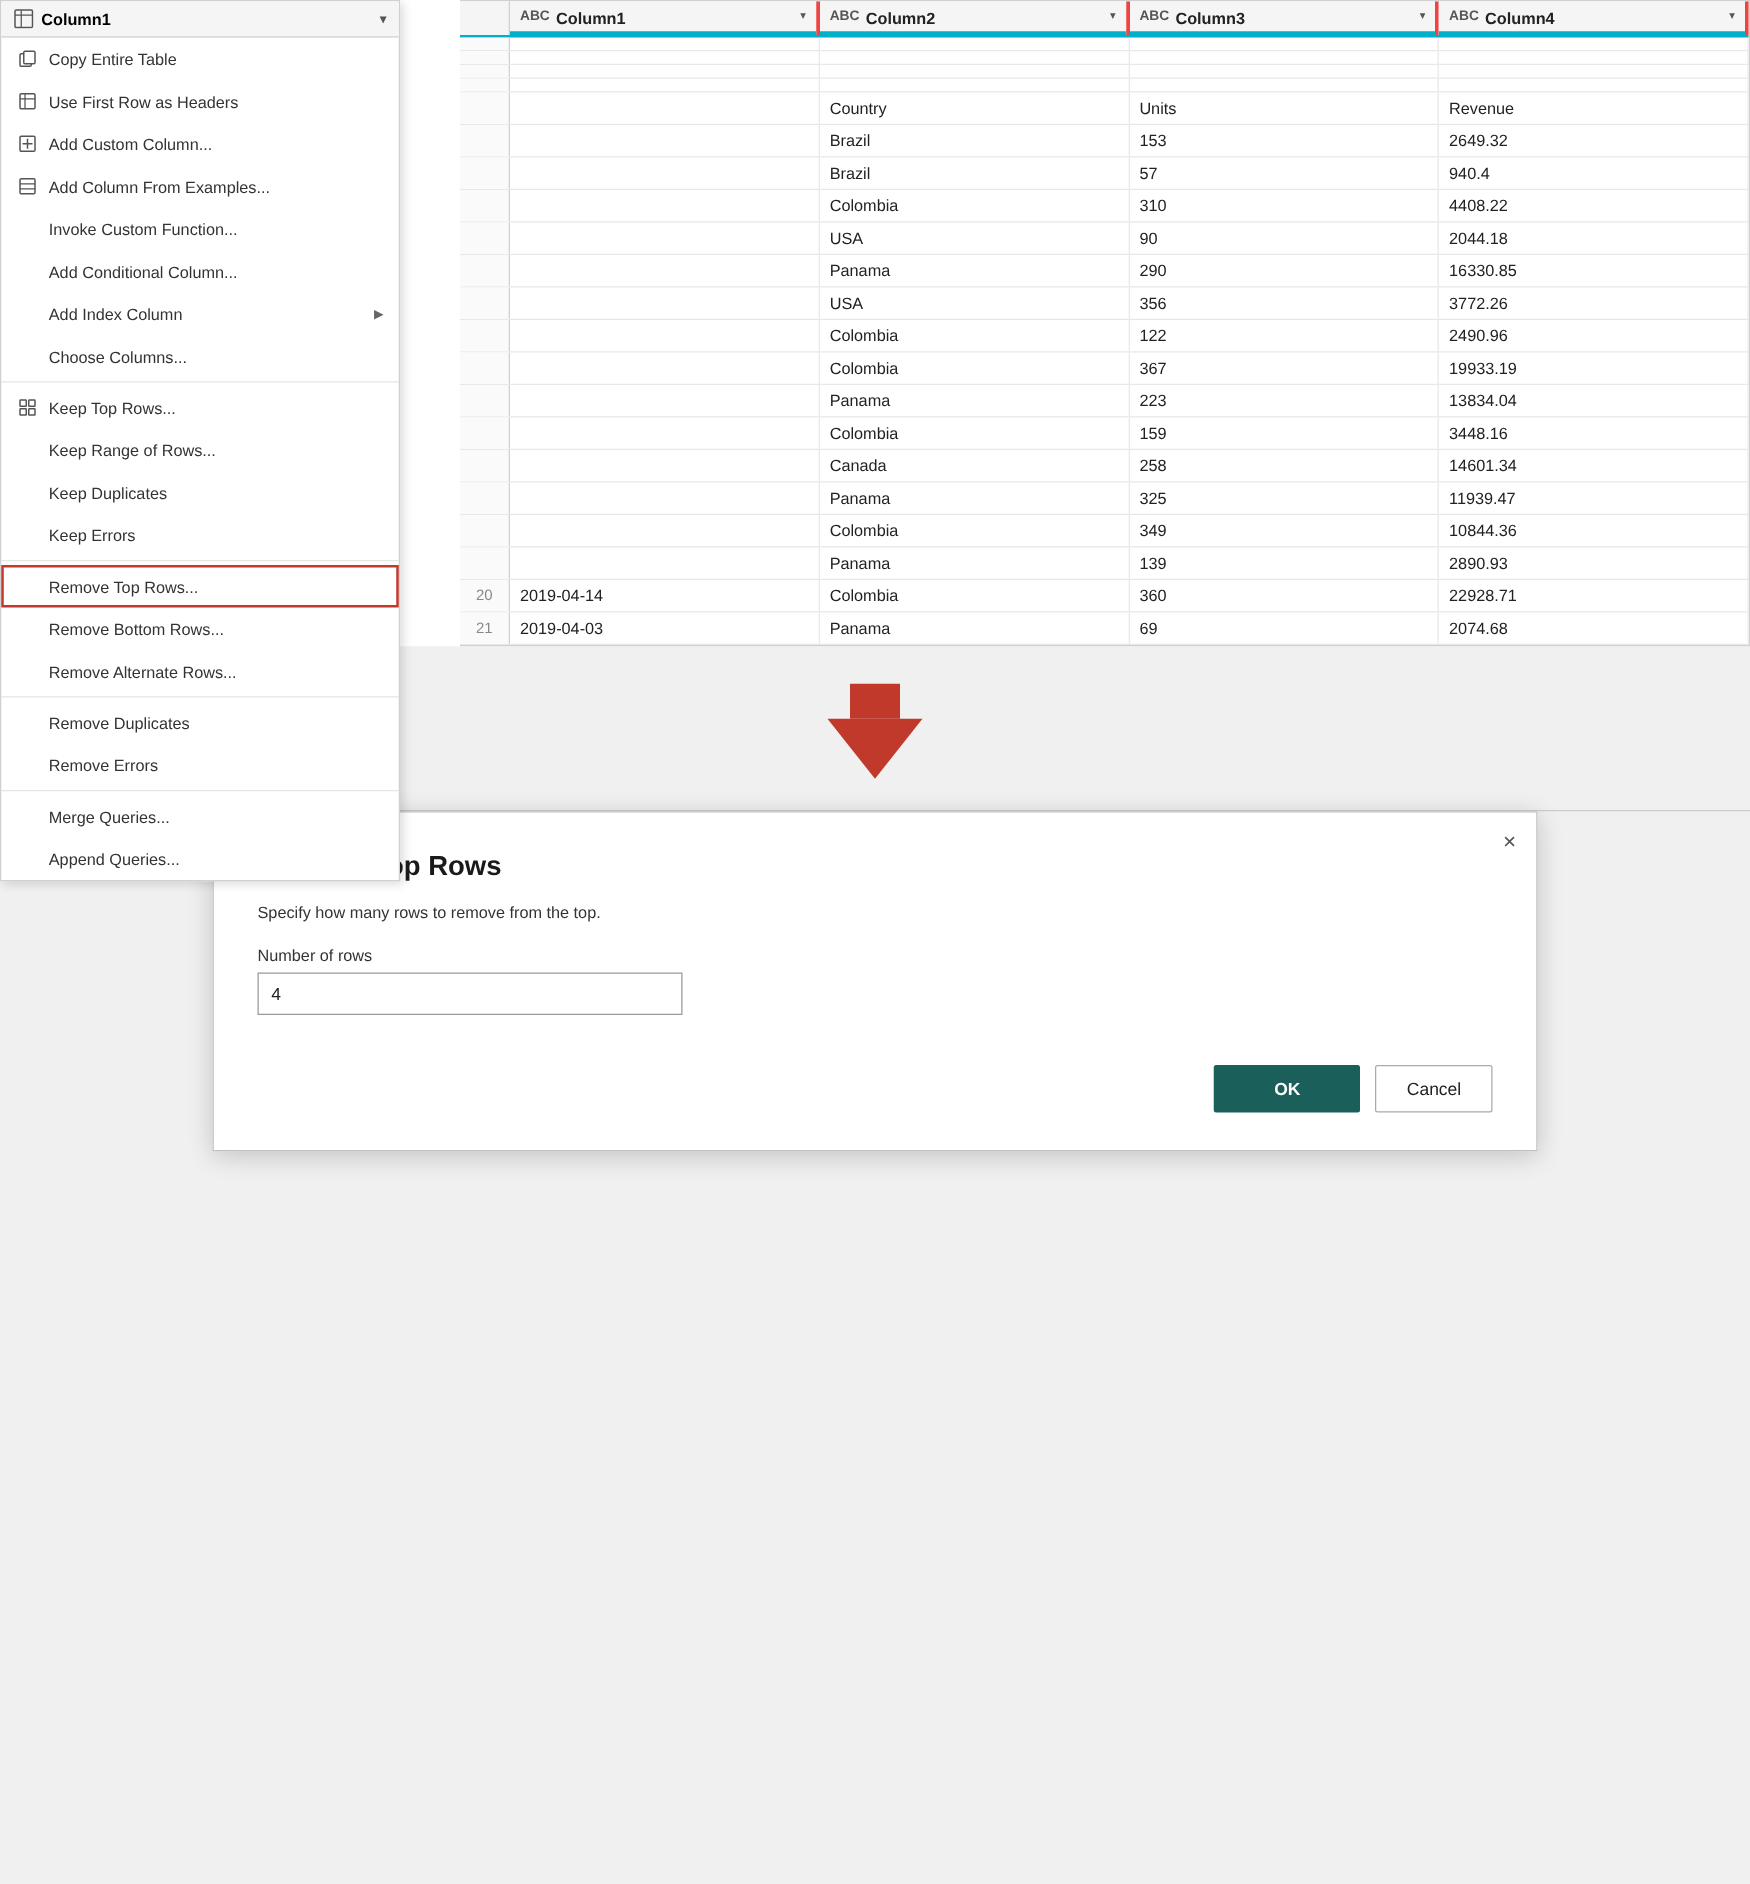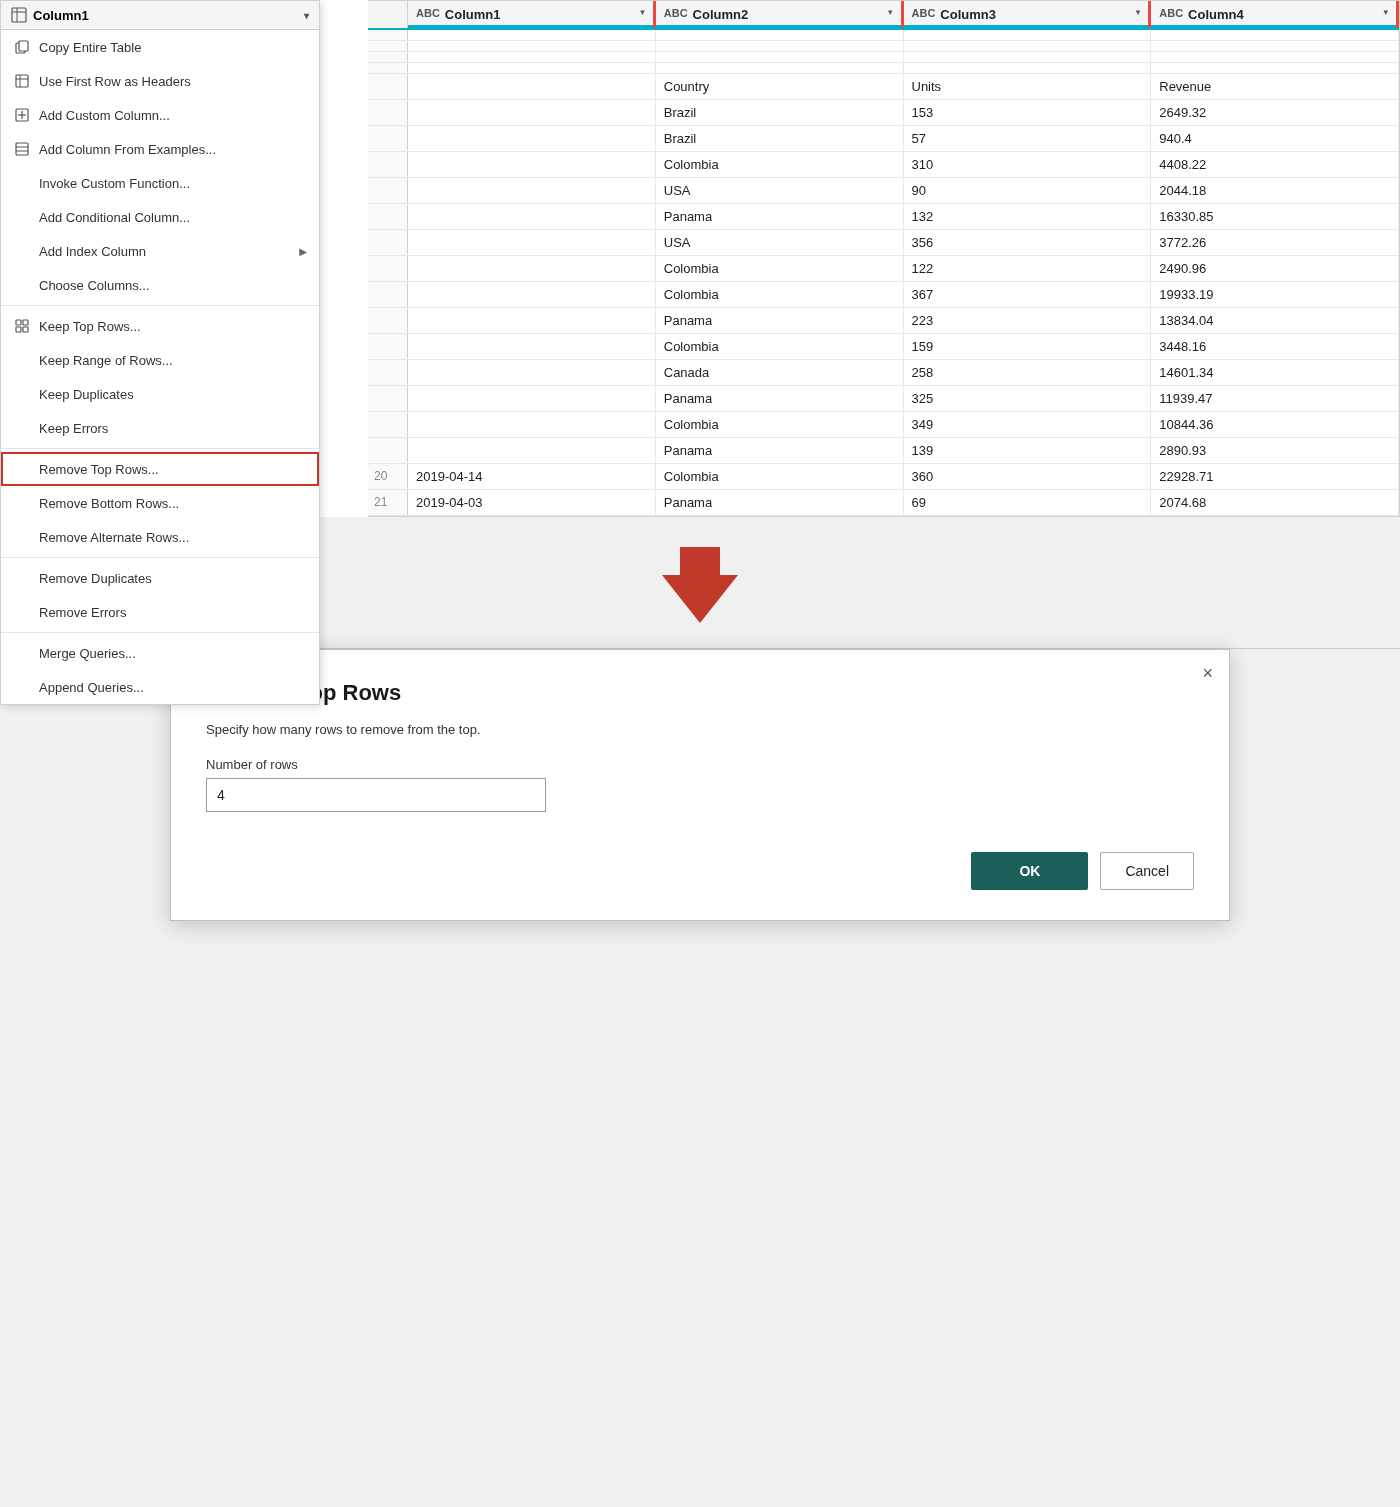--- a/index.html
+++ b/index.html
@@ -160,21 +160,21 @@
       display: flex;
       border-bottom: 1px solid #e8e8e8;
     }
 
     .row-num {
       width: 40px;
       min-width: 40px;
       padding: 5px 6px;
       color: #888;
       font-size: 12px;
-      text-align: left;
+      text-align: center;
       border-right: 1px solid #d0d0d0;
       background: #fafafa;
     }
 
     .cell {
       flex: 1;
       padding: 5px 8px;
       border-right: 1px solid #e8e8e8;
       font-size: 13px;
       color: #222;
@@ -495,21 +495,21 @@
             <div class="row-num"></div>
             <div class="cell"></div>
             <div class="cell">USA</div>
             <div class="cell">90</div>
             <div class="cell">2044.18</div>
           </div>
           <div class="table-row">
             <div class="row-num"></div>
             <div class="cell"></div>
             <div class="cell">Panama</div>
-            <div class="cell">132</div>
+            <div class="cell">290</div>
             <div class="cell">16330.85</div>
           </div>
           <div class="table-row">
             <div class="row-num"></div>
             <div class="cell"></div>
             <div class="cell">USA</div>
             <div class="cell">356</div>
             <div class="cell">3772.26</div>
           </div>
           <div class="table-row">

